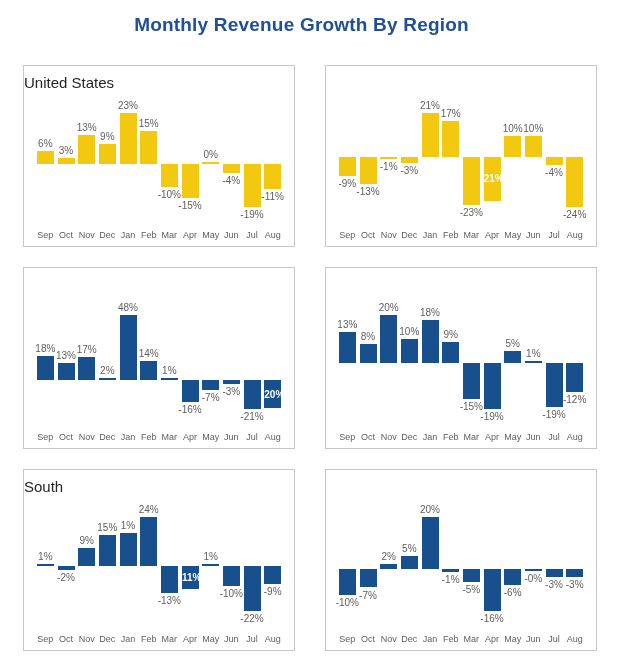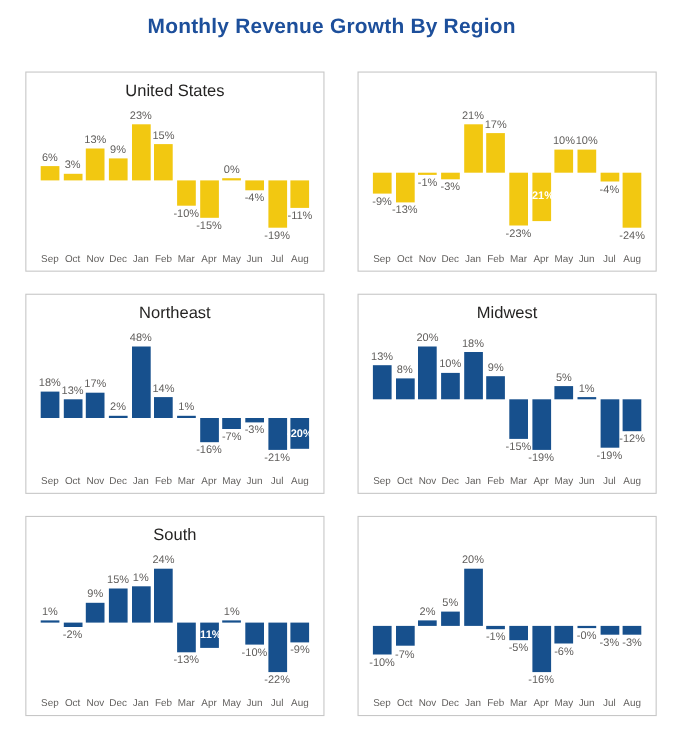--- a/index.html
+++ b/index.html
@@ -33,21 +33,20 @@
     width: 272px;
     height: 182px;
     border: 1px solid #C7C7C7;
     background: #FFFFFF;
   }
   .chart-title {
     position: absolute;
     top: 8px;
     left: 0;
     right: 0;
-    text-align: center;
     font-size: 15px;
     color: #252423;
   }
   .plot-area {
     position: absolute;
     left: 11px;
     right: 11px;
     top: 34px;
     bottom: 26px;
   }
@@ -156,21 +155,20 @@
       <div class="month-label" style="color: rgb(96, 94, 92); left: 89px;">Jan</div>
       <div class="month-label" style="color: rgb(96, 94, 92); left: 109.667px;">Feb</div>
       <div class="month-label" style="color: rgb(96, 94, 92); left: 130.333px;">Mar</div>
       <div class="month-label" style="color: rgb(96, 94, 92); left: 151px;">Apr</div>
       <div class="month-label" style="color: rgb(96, 94, 92); left: 171.667px;">May</div>
       <div class="month-label" style="color: rgb(96, 94, 92); left: 192.333px;">Jun</div>
       <div class="month-label" style="color: rgb(96, 94, 92); left: 213px;">Jul</div>
       <div class="month-label" style="color: rgb(96, 94, 92); left: 233.667px;">Aug</div>
     </div>
     <div class="chart-card" style="border-color: rgb(199, 199, 199);">
-      <div class="chart-title" style="color: rgb(37, 36, 35);">Northeast</div>
       <div class="plot-area">
         <div class="bar" style="left: 1.83333px; top: 53.8696px; width: 17px; height: 24.5217px; background: rgb(23, 80, 141);"></div>
         <div class="value-label" style="left: -9.66667px; top: 40.8696px; color: rgb(96, 94, 92);">18%</div>
         <div class="bar" style="left: 22.5px; top: 60.6812px; width: 17px; height: 17.7101px; background: rgb(23, 80, 141);"></div>
         <div class="value-label" style="left: 11px; top: 47.6812px; color: rgb(96, 94, 92);">13%</div>
         <div class="bar" style="left: 43.1667px; top: 55.2319px; width: 17px; height: 23.1594px; background: rgb(23, 80, 141);"></div>
         <div class="value-label" style="left: 31.6667px; top: 42.2319px; color: rgb(96, 94, 92);">17%</div>
         <div class="bar" style="left: 63.8333px; top: 75.6667px; width: 17px; height: 2.72464px; background: rgb(23, 80, 141);"></div>
         <div class="value-label" style="left: 52.3333px; top: 62.6667px; color: rgb(96, 94, 92);">2%</div>
         <div class="bar" style="left: 84.5px; top: 13px; width: 17px; height: 65.3913px; background: rgb(23, 80, 141);"></div>
@@ -197,21 +195,20 @@
       <div class="month-label" style="color: rgb(96, 94, 92); left: 89px;">Jan</div>
       <div class="month-label" style="color: rgb(96, 94, 92); left: 109.667px;">Feb</div>
       <div class="month-label" style="color: rgb(96, 94, 92); left: 130.333px;">Mar</div>
       <div class="month-label" style="color: rgb(96, 94, 92); left: 151px;">Apr</div>
       <div class="month-label" style="color: rgb(96, 94, 92); left: 171.667px;">May</div>
       <div class="month-label" style="color: rgb(96, 94, 92); left: 192.333px;">Jun</div>
       <div class="month-label" style="color: rgb(96, 94, 92); left: 213px;">Jul</div>
       <div class="month-label" style="color: rgb(96, 94, 92); left: 233.667px;">Aug</div>
     </div>
     <div class="chart-card" style="border-color: rgb(199, 199, 199);">
-      <div class="chart-title" style="color: rgb(37, 36, 35);">Midwest</div>
       <div class="plot-area">
         <div class="bar" style="left: 1.83333px; top: 29.8718px; width: 17px; height: 31.3333px; background: rgb(23, 80, 141);"></div>
         <div class="value-label" style="left: -9.66667px; top: 16.8718px; color: rgb(96, 94, 92);">13%</div>
         <div class="bar" style="left: 22.5px; top: 41.9231px; width: 17px; height: 19.2821px; background: rgb(23, 80, 141);"></div>
         <div class="value-label" style="left: 11px; top: 28.9231px; color: rgb(96, 94, 92);">8%</div>
         <div class="bar" style="left: 43.1667px; top: 13px; width: 17px; height: 48.2051px; background: rgb(23, 80, 141);"></div>
         <div class="value-label" style="left: 31.6667px; top: 0px; color: rgb(96, 94, 92);">20%</div>
         <div class="bar" style="left: 63.8333px; top: 37.1026px; width: 17px; height: 24.1026px; background: rgb(23, 80, 141);"></div>
         <div class="value-label" style="left: 52.3333px; top: 24.1026px; color: rgb(96, 94, 92);">10%</div>
         <div class="bar" style="left: 84.5px; top: 17.8205px; width: 17px; height: 43.3846px; background: rgb(23, 80, 141);"></div>

